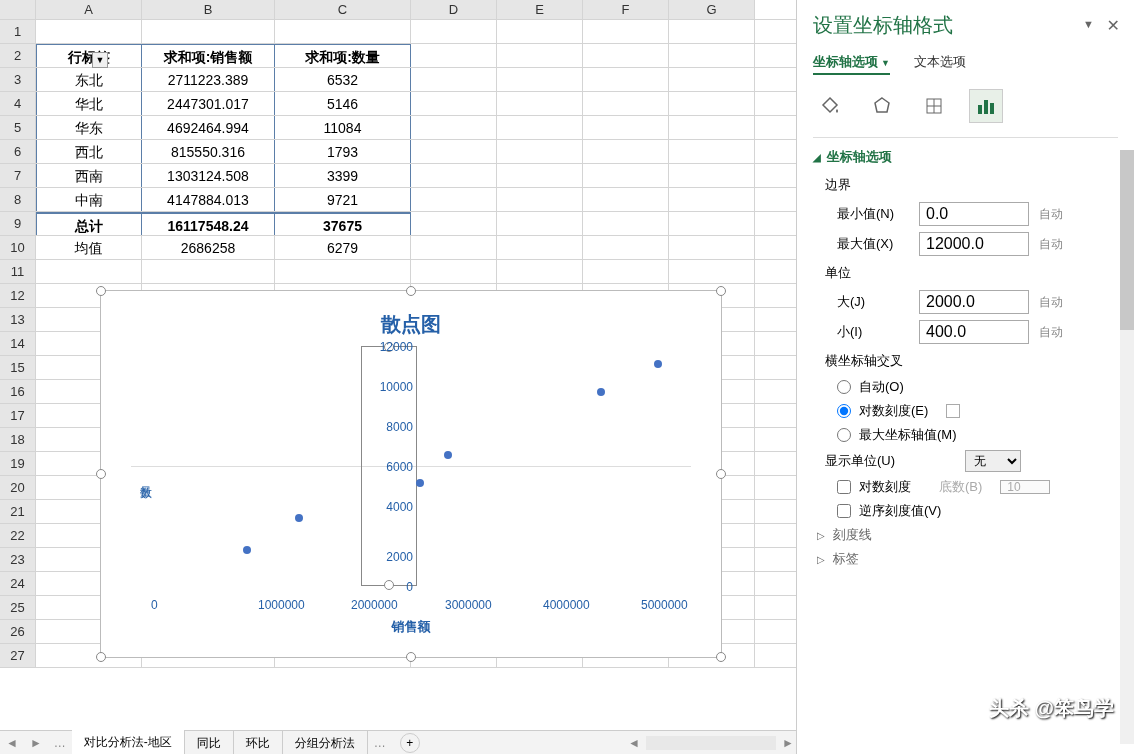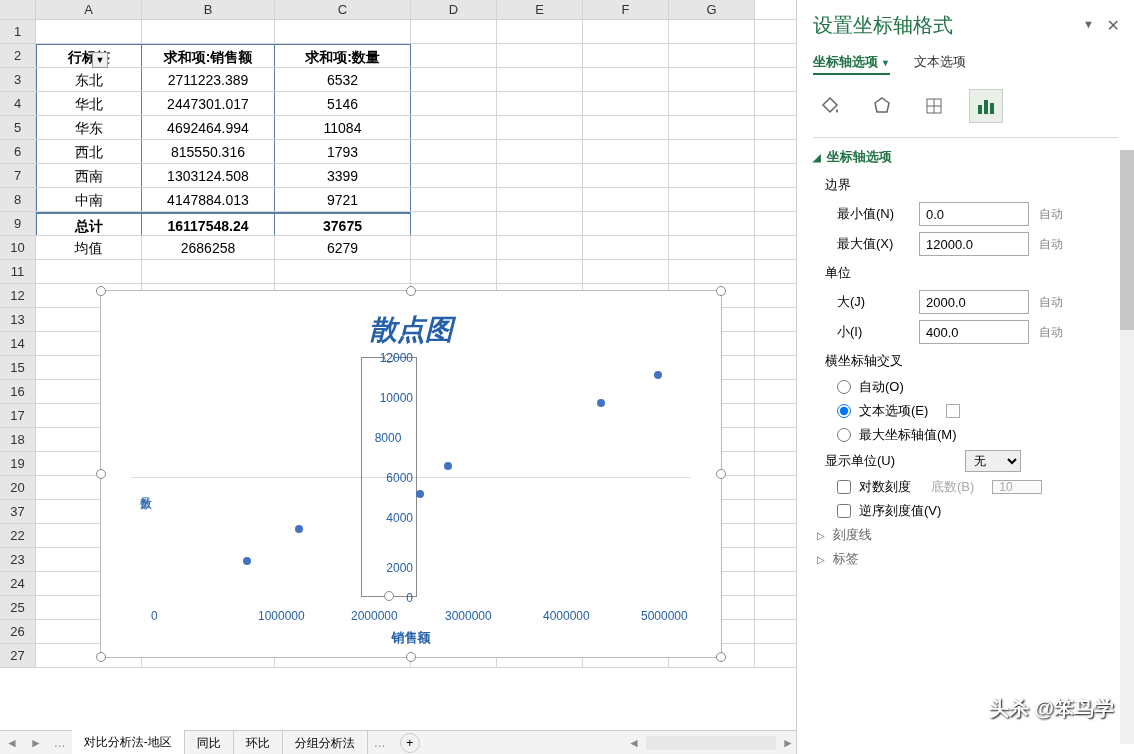--- a/index.html
+++ b/index.html
@@ -13,21 +13,21 @@
 .colD, .colE, .colF, .colG { width: 86px; }
 .row { display: flex; height: 24px; border-bottom: 1px solid #d4d4d4; }
 .rownum { width: 36px; border-right: 1px solid #d4d4d4; background: #e6e6e6; text-align: center; font-size: 13px; color: #333; line-height: 24px; }
 .cell { border-right: 1px solid #d4d4d4; font-size: 14px; line-height: 24px; padding: 0 6px; text-align: center; }
 .linkcell { color: #000000; }
 .header-cell { font-weight: bold; position: relative; }
 .dropdown-btn { position: absolute; right: 2px; top: 3px; width: 16px; height: 16px; border: 1px solid #999; background: #f0f0f0; font-size: 9px; text-align: center; line-height: 14px; }
 
 .chart-box { position: absolute; left: 100px; top: 290px; width: 622px; height: 368px; border: 1px solid #bbb; background: #fff; }
 .sel-handle { position: absolute; width: 10px; height: 10px; background: #fff; border: 1px solid #888; border-radius: 50%; }
-.chart-title { text-align: center; font-size: 28px; font-weight: bold; color: #2560a8; margin-top: 20px; font-style: italic; }
+.chart-title { text-align: center; font-size: 20px; font-weight: bold; color: #2560a8; margin-top: 20px; }
 .chart-area { position: relative; height: 290px; margin: 8px 30px 0 30px; }
 .y-axis-box { position: absolute; left: 230px; top: 0; width: 56px; height: 240px; border: 1px solid #888; }
 .y-tick { position: absolute; font-size: 12px; color: #2560a8; text-align: right; width: 50px; }
 .x-tick { position: absolute; font-size: 12px; color: #2560a8; bottom: 24px; }
 .pt { position: absolute; width: 8px; height: 8px; background: #4472c4; border-radius: 50%; }
 .x-label { position: absolute; bottom: 0; left: 50%; transform: translateX(-50%); font-size: 13px; color: #2560a8; font-weight: bold; }
 .y-label { position: absolute; left: 6px; top: 45%; font-size: 12px; color: #2560a8; writing-mode: vertical-lr; }
 .hline { position: absolute; left: 0; right: 0; border-top: 1px solid #ddd; }
 
 .tabs { position: absolute; bottom: 0; left: 0; right: 0; height: 24px; background: #f3f3f3; border-top: 1px solid #ccc; display: flex; align-items: center; font-size: 12px; }
@@ -46,21 +46,21 @@
 .panel-tab.active { color: #217346; font-weight: bold; border-bottom: 2px solid #217346; }
 .panel-tab .caret { font-size: 9px; margin-left: 3px; }
 .icon-row { display: flex; gap: 18px; margin-bottom: 14px; }
 .icon-btn { width: 34px; height: 34px; display: flex; align-items: center; justify-content: center; cursor: pointer; border: 1px solid transparent; }
 .icon-btn.active { border: 1px solid #ccc; background: #e8f0e8; }
 .sep { border-top: 1px solid #ddd; margin-bottom: 10px; }
 .section-head { color: #217346; font-weight: bold; margin-bottom: 10px; display: flex; align-items: center; gap: 6px; }
 .section-sub { margin: 8px 0 8px 12px; font-size: 13px; }
 .field-row { display: flex; align-items: center; margin: 6px 0 6px 24px; gap: 10px; }
 .field-label { width: 72px; font-size: 13px; }
-.field-input { width: 110px; height: 24px; border: 1px solid #aaa; padding: 0 6px; font-size: 13px; }
+.field-input { width: 110px; height: 24px; border: 1px solid #aaa; padding: 0 6px; font-size: 16px; }
 .field-auto { color: #888; font-size: 12px; }
 .radio-row, .check-row { display: flex; align-items: center; margin: 6px 0 6px 24px; gap: 8px; font-size: 13px; }
 .radio-row input, .check-row input { width: 14px; height: 14px; }
 .radio-input { width: 90px; height: 22px; border: 1px solid #aaa; padding: 0 6px; font-size: 12px; margin-left: 10px; }
 .select-box { width: 56px; height: 22px; border: 1px solid #aaa; font-size: 12px; padding: 0 4px; }
 .disabled { color: #aaa; }
 .collapse-row { color: #666; margin: 6px 0 6px 4px; font-size: 13px; display: flex; align-items: center; gap: 8px; cursor: pointer; }
 .tri { font-size: 10px; }
 .vscroll { position: absolute; right: 0; top: 150px; bottom: 10px; width: 14px; background: #f0f0f0; }
 .vscroll-thumb { position: absolute; top: 0; width: 100%; height: 180px; background: #c8c8c8; }
@@ -277,21 +277,21 @@
           <div class="rownum">20</div>
           <div class="cell colA"></div>
           <div class="cell colB"></div>
           <div class="cell colC"></div>
           <div class="cell colD"></div>
           <div class="cell colE"></div>
           <div class="cell colF"></div>
           <div class="cell colG"></div>
         </div>
         <div class="row">
-          <div class="rownum">37</div>
+          <div class="rownum">21</div>
           <div class="cell colA"></div>
           <div class="cell colB"></div>
           <div class="cell colC"></div>
           <div class="cell colD"></div>
           <div class="cell colE"></div>
           <div class="cell colF"></div>
           <div class="cell colG"></div>
         </div>
         <div class="row">
           <div class="rownum">22</div>
@@ -369,21 +369,21 @@
     <div class="chart-area">
       <div class="y-label">数量</div>
       <div class="hline" style="top:120px"></div>
       <div class="y-axis-box">
         <div class="sel-handle" style="left:50%;top:-5px;margin-left:-5px"></div>
         <div class="sel-handle" style="left:50%;bottom:-5px;margin-left:-5px"></div>
       </div>
       <div id="yticks">
           <div class="y-tick" style="left: 232px; top: -6px;">12000</div>
           <div class="y-tick" style="left: 232px; top: 34px;">10000</div>
-          <div class="y-tick" style="left: 232px; top: 74px; text-align: center;">8000</div>
+          <div class="y-tick" style="left: 232px; top: 74px;">8000</div>
           <div class="y-tick" style="left: 232px; top: 114px;">6000</div>
           <div class="y-tick" style="left: 232px; top: 154px;">4000</div>
           <div class="y-tick" style="left: 232px; top: 204px;">2000</div>
           <div class="y-tick" style="left: 232px; top: 234px;">0</div>
         </div>
       <div id="xticks">
           <div class="x-tick" style="left: 20px;">0</div>
           <div class="x-tick" style="left: 127px;">1000000</div>
           <div class="x-tick" style="left: 220px;">2000000</div>
           <div class="x-tick" style="left: 314px;">3000000</div>
@@ -481,35 +481,35 @@
     <input class="field-input" value="400.0" style="">
     <span class="field-auto">自动</span>
   </div>
   <div class="section-sub">横坐标轴交叉</div>
   <div class="radio-row">
       <input type="radio" name="cx" style="">
       <span>自动(O)</span>
     </div>
   <div class="radio-row">
       <input type="radio" name="cx" checked="" style="">
-      <span>文本选项(E)</span>
+      <span>对数刻度(E)</span>
       <input class="radio-input" value="6279.0" style="">
     </div>
   <div class="radio-row">
       <input type="radio" name="cx" style="">
       <span>最大坐标轴值(M)</span>
     </div>
   <div class="field-row" style="margin-left:12px">
     <span style="width:130px">显示单位(U)</span>
     <select class="select-box"><option>无</option></select>
   </div>
   <div class="check-row">
       <input type="checkbox" style="">
       <span>对数刻度</span>
-      <span class="disabled" style="margin-left:12px">底数(B)</span>
+      <span class="disabled" style="margin-left:20px">底数(B)</span>
       <input class="radio-input disabled" style="width: 50px;" disabled="" value="10">
     </div>
   <div class="check-row">
       <input type="checkbox" style="">
       <span>逆序刻度值(V)</span>
     </div>
   <div class="collapse-row">
       <span class="tri">▷</span>
       <span>刻度线</span>
     </div>

